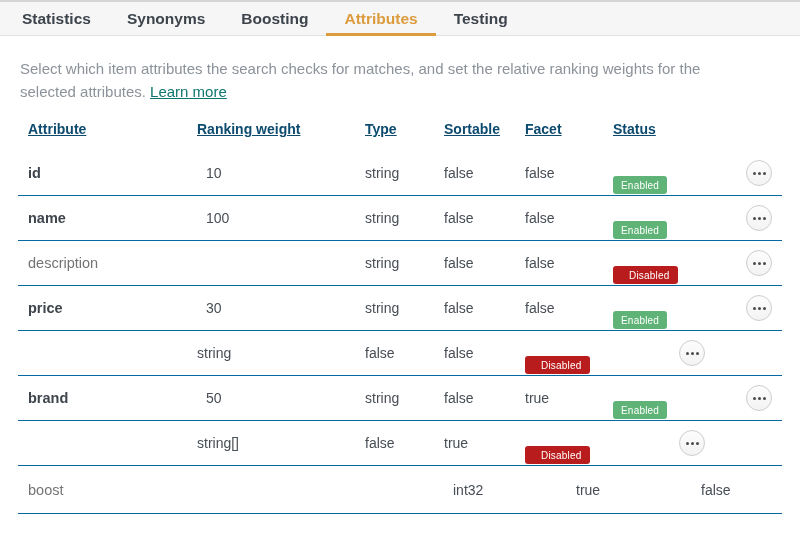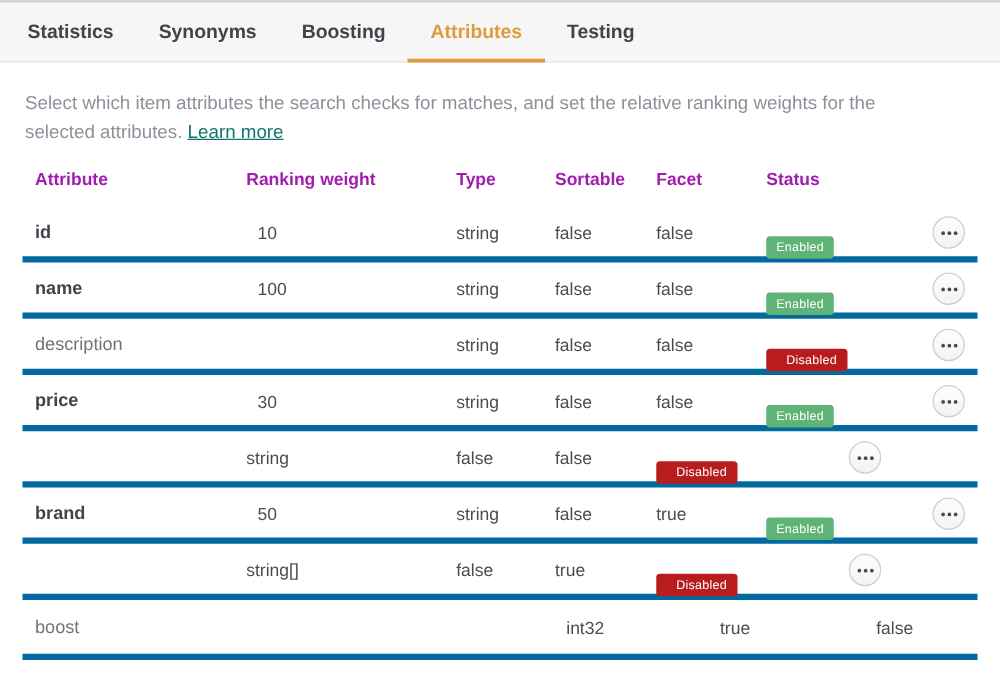--- a/index.html
+++ b/index.html
@@ -6,21 +6,21 @@
   html, body { width: 800px; height: 552px; }
   body {
     font-family: "Liberation Sans", sans-serif;
     background: #ffffff;
     color: #3e454d;
     overflow: hidden;
   }
 
   
   .tabbar {
-    height: 50px;
+    height: 36px;
     background: #f6f6f6;
     border-top: 2px solid #d4d4d4;
     border-bottom: 1px solid #e2e2e2;
     display: flex;
     align-items: stretch;
     padding-left: 4px;
   }
   .tab {
     display: flex;
     align-items: center;
@@ -59,27 +59,28 @@
     margin: 4px 18px 0 18px;
   }
   .trow {
     display: grid;
     grid-template-columns: 169px 168px 79px 81px 88px 92px 1fr;
     align-items: center;
     padding: 0 10px;
     height: 45px;
   }
   .trow.head { height: 44px; }
-  .trow.body-row { border-bottom: 5px solid #0369a1; }
+  .trow.body-row { border-bottom: 1px solid #0369a1; }
   .trow.last { height: 48px; gap: 44px; }
 
   .hcell {
     font-size: 14px;
     font-weight: bold;
-    color: #a21caf;
+    color: #0c4a6e;
+    text-decoration: underline;
   }
   .cell { font-size: 14px; color: #474d54; }
   .attr-name { font-size: 14.5px; font-weight: bold; color: #3e454d; }
   .attr-name.disabled { font-weight: normal; color: #737373; }
   .weight { padding-left: 9px; }
 
   .badge {
     display: inline-block;
     font-size: 10px;
     font-weight: normal;

